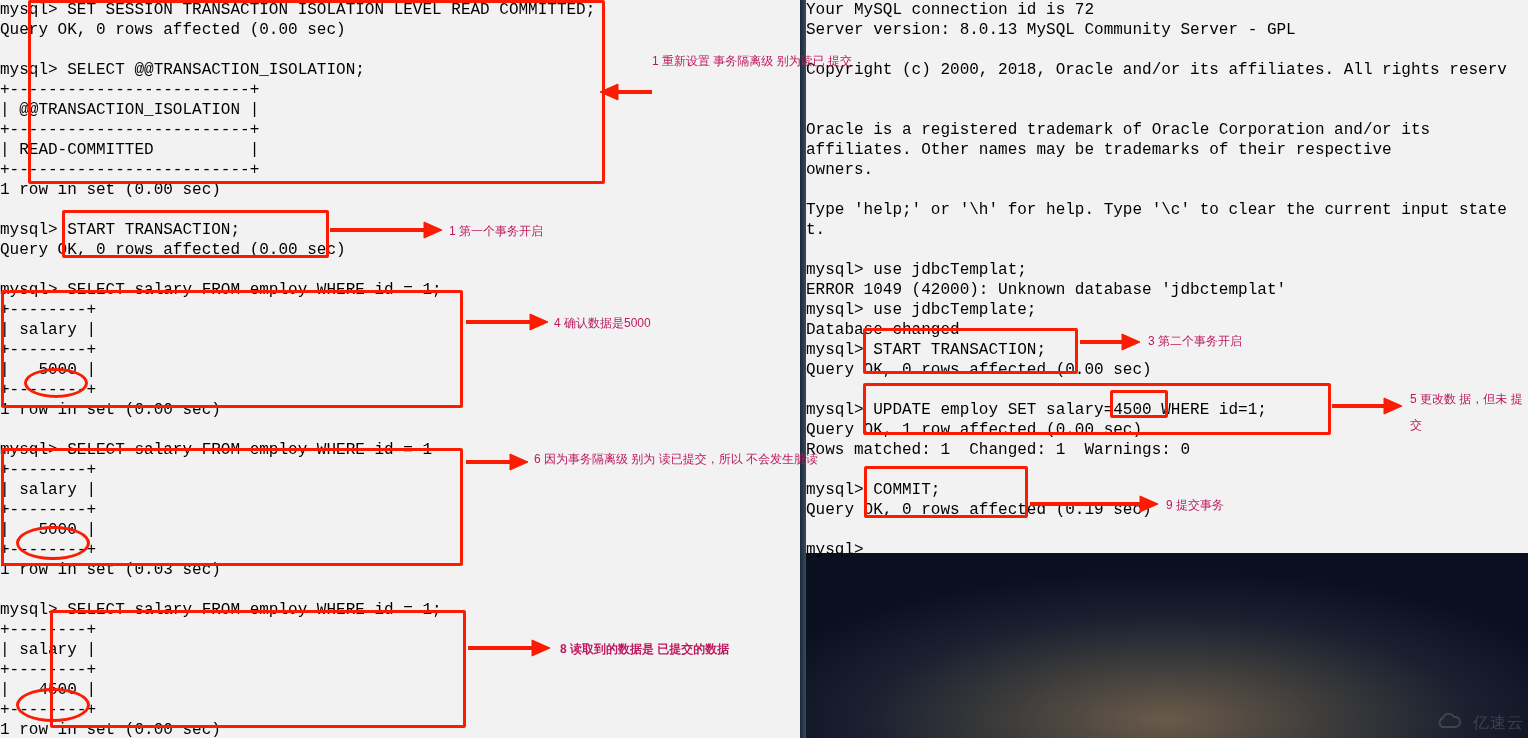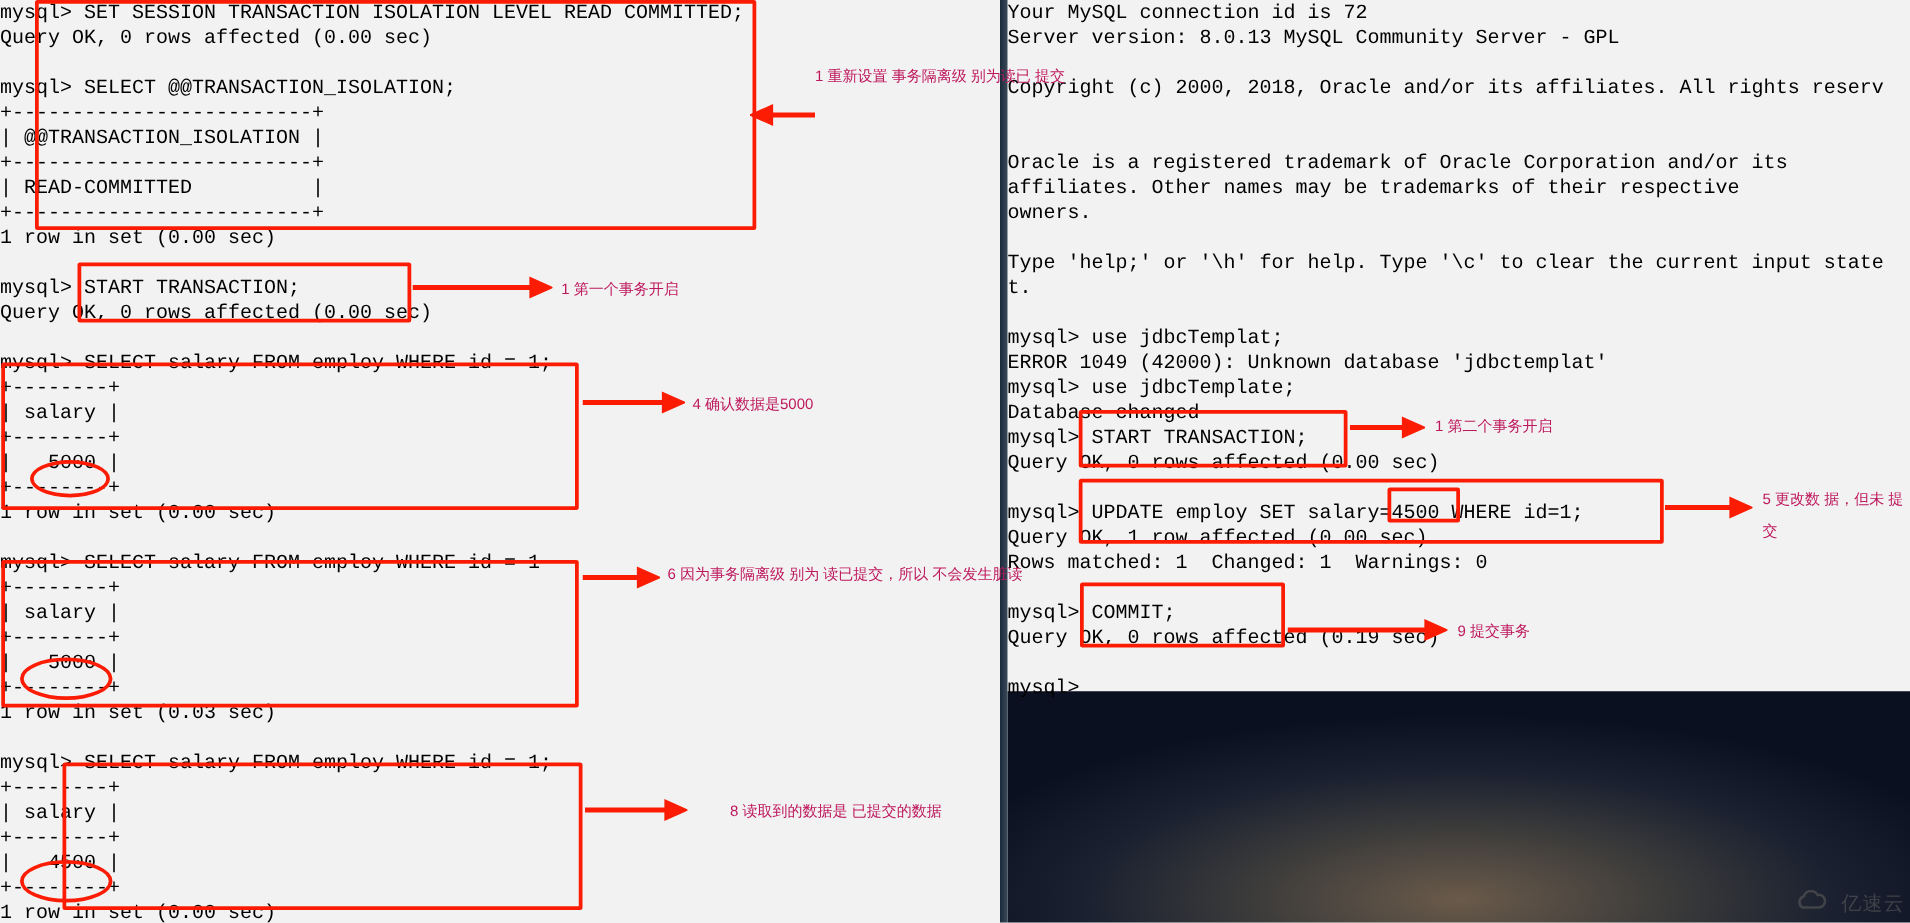--- a/index.html
+++ b/index.html
@@ -111,29 +111,29 @@
 <div class="box" style="left:863px;top:383px;width:462px;height:46px;"></div>
 <div class="box" style="left:1110px;top:390px;width:52px;height:22px;"></div>
 <div class="box" style="left:864px;top:466px;width:158px;height:46px;"></div>
 
 <div class="ann" style="left:652px;top:48px;">1 重新设置
 事务隔离级
 别为读已
 提交</div>
 <div class="ann" style="left:449px;top:218px;">1 第一个事务开启</div>
 <div class="ann" style="left:554px;top:310px;">4 确认数据是5000</div>
-<div class="ann" style="left:1148px;top:328px;">1 第二个事务开启</div>
+<div class="ann" style="left:1148px;top:328px;">3 第二个事务开启</div>
 <div class="ann" style="left:1410px;top:386px;">5 更改数
 据，但未
 提交</div>
 <div class="ann" style="left:534px;top:446px;">6 因为事务隔离级
 别为 读已提交，所以
 不会发生脏读</div>
 <div class="ann" style="left:1166px;top:492px;">9 提交事务</div>
-<div class="ann" style="left:584px;top:636px;">8 读取到的数据是
+<div class="ann" style="left:560px;top:636px;font-weight:bold;">8 读取到的数据是
 已提交的数据</div>
 
 <svg class="arr" style="left:600px;top:82px;width:52px;height:20px;" viewBox="0 0 52 20">
   <line x1="52" y1="10" x2="14" y2="10" stroke-width="4"></line>
   <polygon points="0,10 18,2 18,18"></polygon>
 </svg>
 <svg class="arr" style="left:330px;top:220px;width:112px;height:20px;" viewBox="0 0 112 20">
   <line x1="0" y1="10" x2="96" y2="10" stroke-width="4"></line>
   <polygon points="112,10 94,2 94,18"></polygon>
 </svg>

